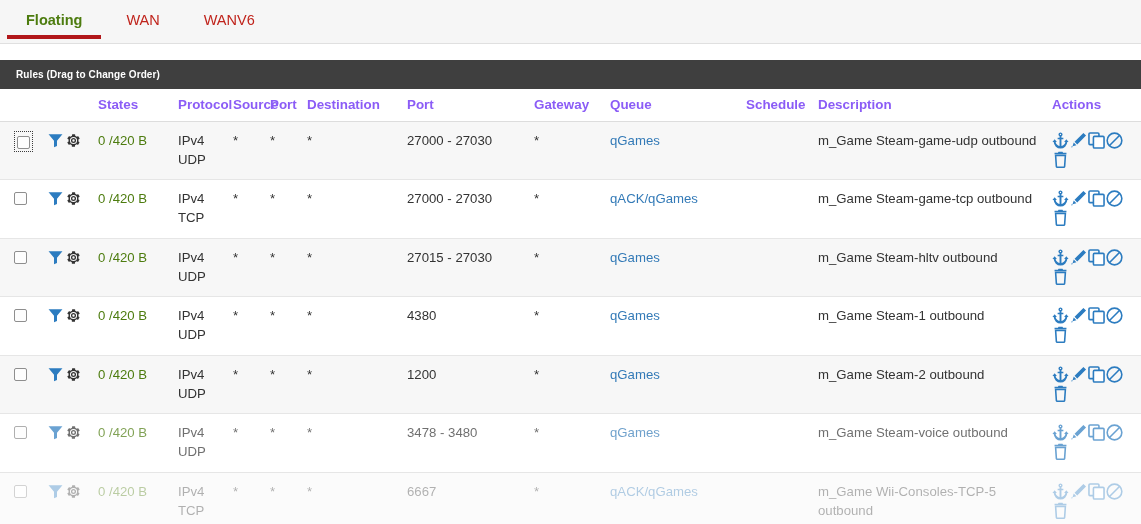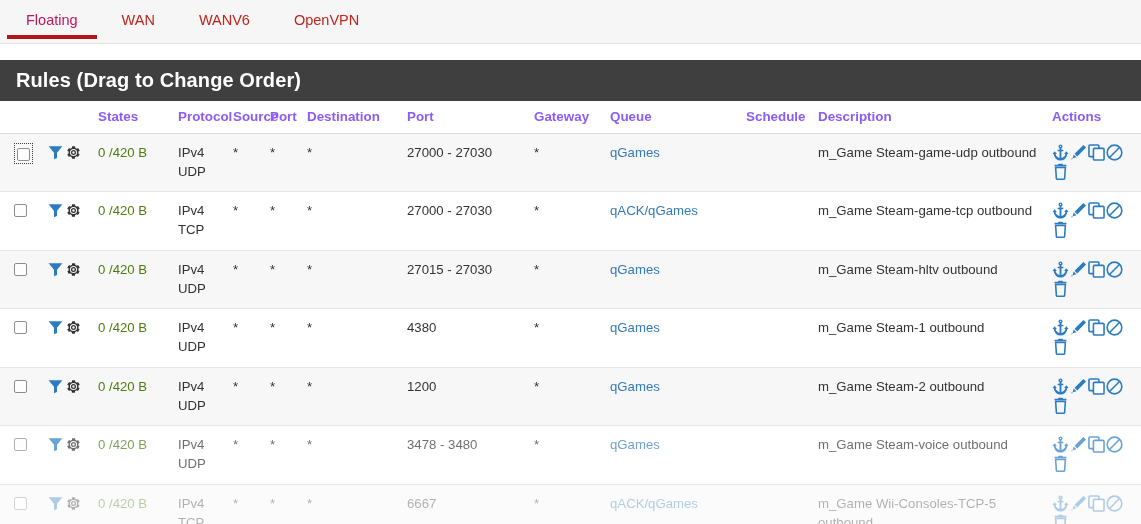--- a/index.html
+++ b/index.html
@@ -29,41 +29,42 @@
   .tab {
     position: relative;
     padding: 12px 22px 10px 22px;
     font-size: 14.5px;
     color: #c0241c;
     cursor: pointer;
     background: transparent;
     white-space: nowrap;
   }
   .tab.active {
-    color: #be185d;
+    color: #4d7c0f;
+    font-weight: bold;
   }
   .tab.active::after {
     content: "";
     position: absolute;
     left: 3px;
     right: 3px;
     bottom: -1px;
     height: 4px;
     background: #b2171a;
   }
 
   
   .panel {
     margin: 16px 0 0 0;
     background: #ffffff;
   }
   .panel-heading {
     background: #3f3f3f;
     color: #ffffff;
-    font-size: 20px;
+    font-size: 10px;
     font-weight: bold;
     padding: 9px 0 9px 16px;
     letter-spacing: .1px;
   }
 
   
   table.rules {
     width: 1141px;
     border-collapse: collapse;
     table-layout: fixed;
@@ -141,21 +142,20 @@
   tr.fade-1 td { opacity: .70; }
   tr.fade-2 td { opacity: .38; }
 </style>
 </head>
 <body>
 
 <div class="tabbar" id="tabbar">
     <div class="tab active">Floating</div>
     <div class="tab">WAN</div>
     <div class="tab">WANV6</div>
-    <div class="tab">OpenVPN</div>
   </div>
 
 <div class="panel">
   <div class="panel-heading">Rules (Drag to Change Order)</div>
 
   <table class="rules">
     <thead>
       <tr>
         <th class="c-sel"></th>
         <th class="c-ico"></th>

